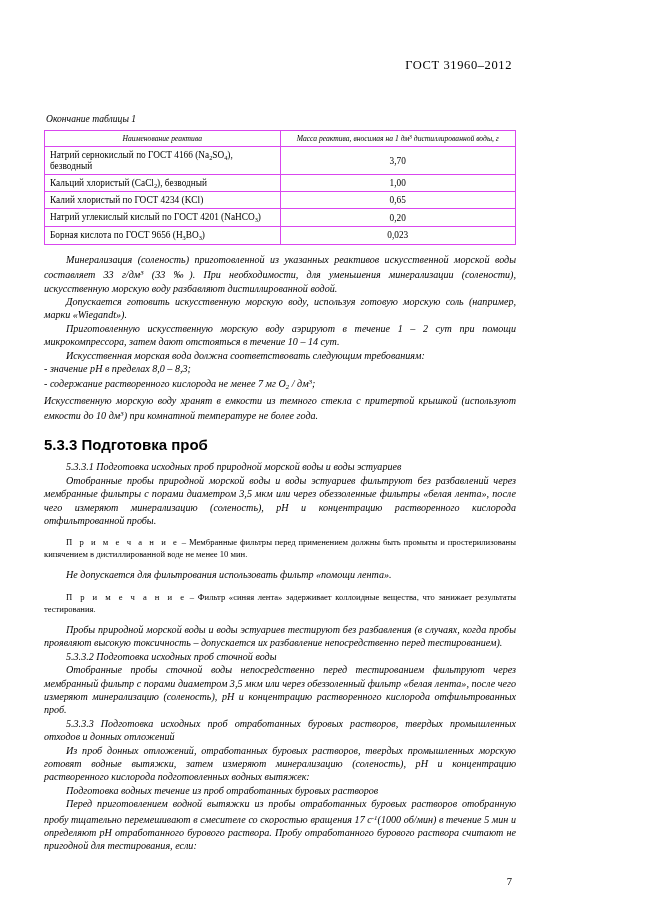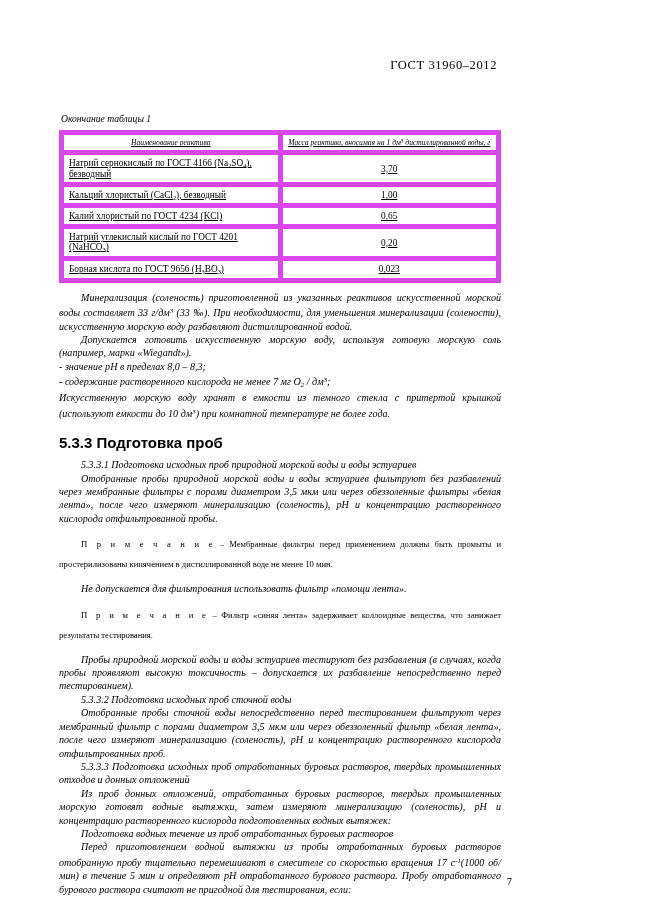--- a/index.html
+++ b/index.html
@@ -13,21 +13,21 @@
     font-family: "Liberation Serif", serif;
     color: #000000;
     position: relative;
     overflow: hidden;
   }
   .page {
     position: relative;
     width: 560px;
     height: 913px;
     box-sizing: border-box;
-    padding: 0 59px;
+    padding: 0 44px;
   }
   .doc-header {
     text-align: right;
     font-family: "Liberation Serif", serif;
     font-size: 12.5px;
     letter-spacing: 0.6px;
     padding-top: 58px;
     padding-right: 4px;
     white-space: nowrap;
   }
@@ -38,24 +38,23 @@
     margin-bottom: 6px;
     padding-left: 2px;
   }
   table.reagents {
     border-collapse: collapse;
     width: 100%;
     table-layout: fixed;
   }
   table.reagents th,
   table.reagents td {
-    border: 5px solid #d946ef;
+    border: 1px solid #d946ef;
     padding: 3px 5px;
     vertical-align: middle;
-    text-decoration: underline;
   }
   table.reagents th {
     font-weight: normal;
     font-style: italic;
     font-size: 7.6px;
     text-align: center;
   }
   table.reagents td.name {
     font-size: 9.3px;
     text-align: left;
@@ -82,21 +81,21 @@
   h3.section {
     font-family: "Liberation Sans", sans-serif;
     font-weight: bold;
     font-size: 15px;
     margin: 14px 0 7px 0;
     text-indent: 0;
     font-style: normal;
   }
   p.note {
     font-size: 8.6px;
-    line-height: 20px;
+    line-height: 12px;
     text-align: justify;
     margin: 9px 0 0 0;
     text-indent: 22px;
     font-style: normal;
   }
   .sp {
     letter-spacing: 2.2px;
   }
   .page-number {
     position: absolute;
@@ -145,21 +144,23 @@
       </tr>
     </tbody>
   </table>
 
   <p class="body gap">
     Минерализация (соленость) приготовленной из указанных реактивов искусственной морской воды составляет 33 г/дм<sup>3</sup> (33 ‰). При необходимости, для уменьшения минерализации (солености), искусственную морскую воду разбавляют дистиллированной водой.
   </p>
 
   <p class="body">Допускается готовить искусственную морскую воду, используя готовую морскую соль (например, марки «Wiegandt»).</p>
 
-
+  <p class="body">Приготовленную искусственную морскую воду аэрируют в течение  1 – 2 сут при помощи микрокомпрессора, затем дают отстояться в течение 10 – 14 сут.</p>
+
+  <p class="body">Искусственная морская вода должна соответствовать следующим требованиям:</p>
 
   <p class="body noind list-line">- значение рН в пределах 8,0 – 8,3;</p>
 
   <p class="body noind list-line">
     - содержание растворенного кислорода не менее 7 мг О<sub>2</sub> / дм<sup>3</sup>;
   </p>
 
 
   <p class="body noind">
     Искусственную морскую воду хранят в емкости из темного стекла с притертой крышкой (используют емкости до 10 дм<sup>3</sup>) при комнатной температуре не более года.

